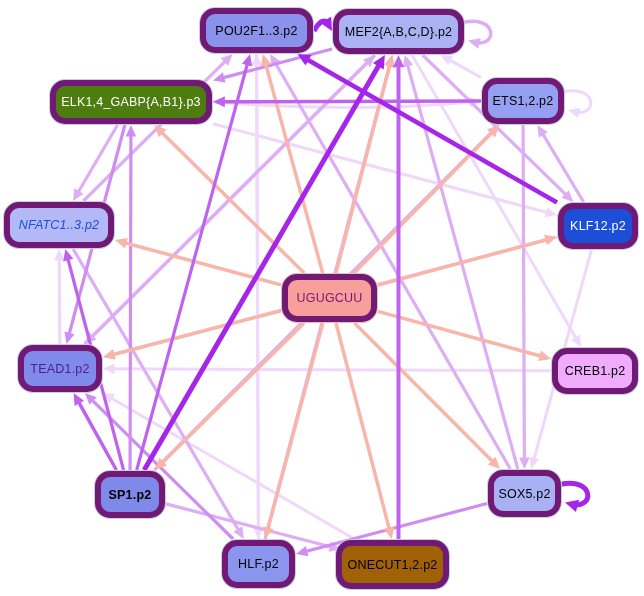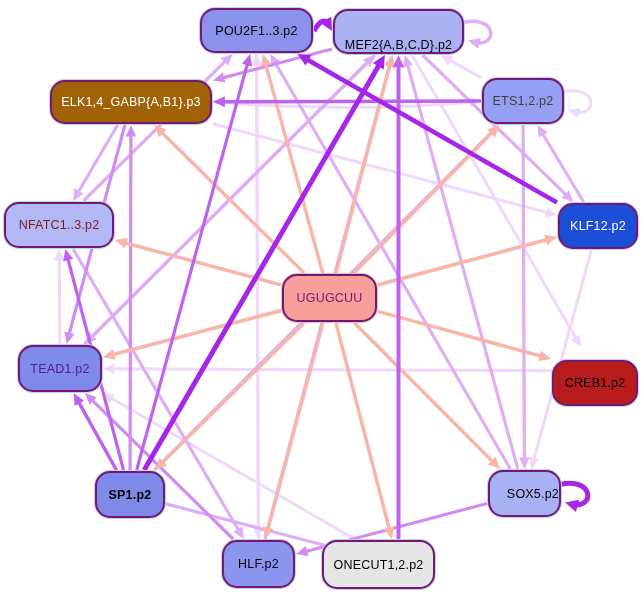--- a/index.html
+++ b/index.html
@@ -8,21 +8,21 @@
     width:644px;height:596px;
     background:#ffffff;
     font-family:"Liberation Sans", sans-serif;
     overflow:hidden;
   }
   #edge-layer{position:absolute;left:0;top:0;}
   .node{
     position:absolute;
     display:flex;align-items:center;justify-content:center;
     border-radius:15px;
-    border:2px solid #701a75;
+    border:6px solid #701a75;
     box-shadow:0 0 0 1px #c9cde6;
     font-size:12.5px;
     letter-spacing:.2px;
     color:#000;
     box-sizing:border-box;
     white-space:nowrap;
     user-select:none;
   }
   .node.center{box-shadow:0 0 0 1px #edbcb8;}
 </style>
@@ -237,50 +237,50 @@
       </g>
       <g>
         <path d="M 560 484.5 C 595 476.5 595 510.5 570.7974096376075 504.045975903362" stroke="#a525e8" stroke-width="5" fill="none"></path>
         <polygon points="565,502.5 579.1714457808182,499.8106460847765 575.9506626488142,511.8885828297921" fill="#a525e8"></polygon>
       </g>
     </svg>
   <div id="node-layer">
       <div class="node" style="left: 200px; top: 8px; width: 113px; height: 45px; background: rgb(138, 146, 236); color: rgb(0, 0, 0);">
         <span>POU2F1..3.p2</span>
       </div>
-      <div class="node" style="left: 333px; top: 9px; width: 131px; height: 45px; background: rgb(170, 178, 244); color: rgb(0, 0, 0); align-items: flex-end;">
+      <div class="node" style="left: 333px; top: 9px; width: 131px; height: 45px; background: rgb(170, 178, 244); color: rgb(0, 0, 0);">
         <span>MEF2{A,B,C,D}.p2</span>
       </div>
-      <div class="node" style="left: 50px; top: 80px; width: 162px; height: 44px; background: #a16207; color: rgb(255, 255, 255);">
+      <div class="node" style="left: 50px; top: 80px; width: 162px; height: 44px; background: #4d7c0f; color: rgb(255, 255, 255);">
         <span>ELK1,4_GABP{A,B1}.p3</span>
       </div>
-      <div class="node" style="left: 482px; top: 78px; width: 82px; height: 46px; background: rgb(150, 160, 242); color: #404040;">
+      <div class="node" style="left: 482px; top: 78px; width: 82px; height: 46px; background: rgb(150, 160, 242); color: #000000;">
         <span>ETS1,2.p2</span>
       </div>
-      <div class="node" style="left: 4px; top: 202px; width: 110px; height: 46px; background: rgb(179, 185, 246); color: #7f1d1d;">
+      <div class="node" style="left: 4px; top: 202px; width: 110px; height: 46px; background: rgb(179, 185, 246); color: #1d4ed8; font-style: italic;">
         <span>NFATC1..3.p2</span>
       </div>
       <div class="node" style="left: 558px; top: 203px; width: 80px; height: 46px; background: #1d4ed8; color: rgb(255, 255, 255);">
         <span>KLF12.p2</span>
       </div>
       <div class="node center" style="left: 282px; top: 274px; width: 95px; height: 48px; background: rgb(249, 159, 155); color: #701a75;">
         <span>UGUGCUU</span>
       </div>
       <div class="node" style="left: 18px; top: 345px; width: 84px; height: 47px; background: rgb(127, 138, 235); color: #4c1d95;">
         <span>TEAD1.p2</span>
       </div>
-      <div class="node" style="left: 552px; top: 360px; width: 86px; height: 46px; background: #b91c1c; color: rgb(0, 0, 0);">
+      <div class="node" style="left: 552px; top: 348px; width: 86px; height: 46px; background: #f0abfc; color: rgb(0, 0, 0);">
         <span>CREB1.p2</span>
       </div>
       <div class="node" style="left: 95px; top: 471px; width: 70px; height: 47px; background: rgb(126, 137, 234); color: rgb(0, 0, 0); font-weight: bold;">
         <span>SP1.p2</span>
       </div>
-      <div class="node" style="left: 488px; top: 470px; width: 73px; height: 47px; background: rgb(168, 177, 244); color: rgb(0, 0, 0); justify-content: flex-end;">
+      <div class="node" style="left: 488px; top: 470px; width: 73px; height: 47px; background: rgb(168, 177, 244); color: rgb(0, 0, 0);">
         <span>SOX5.p2</span>
       </div>
       <div class="node" style="left: 222px; top: 540px; width: 73px; height: 48px; background: rgb(139, 149, 238); color: rgb(0, 0, 0); justify-content: center;">
         <span>HLF.p2</span>
       </div>
-      <div class="node" style="left: 322px; top: 540px; width: 113px; height: 49px; background: #e5e5e5; color: rgb(0, 0, 0);">
+      <div class="node" style="left: 336px; top: 540px; width: 113px; height: 49px; background: #a16207; color: rgb(0, 0, 0);">
         <span>ONECUT1,2.p2</span>
       </div>
     </div>
 </div>
 
 </body></html>

